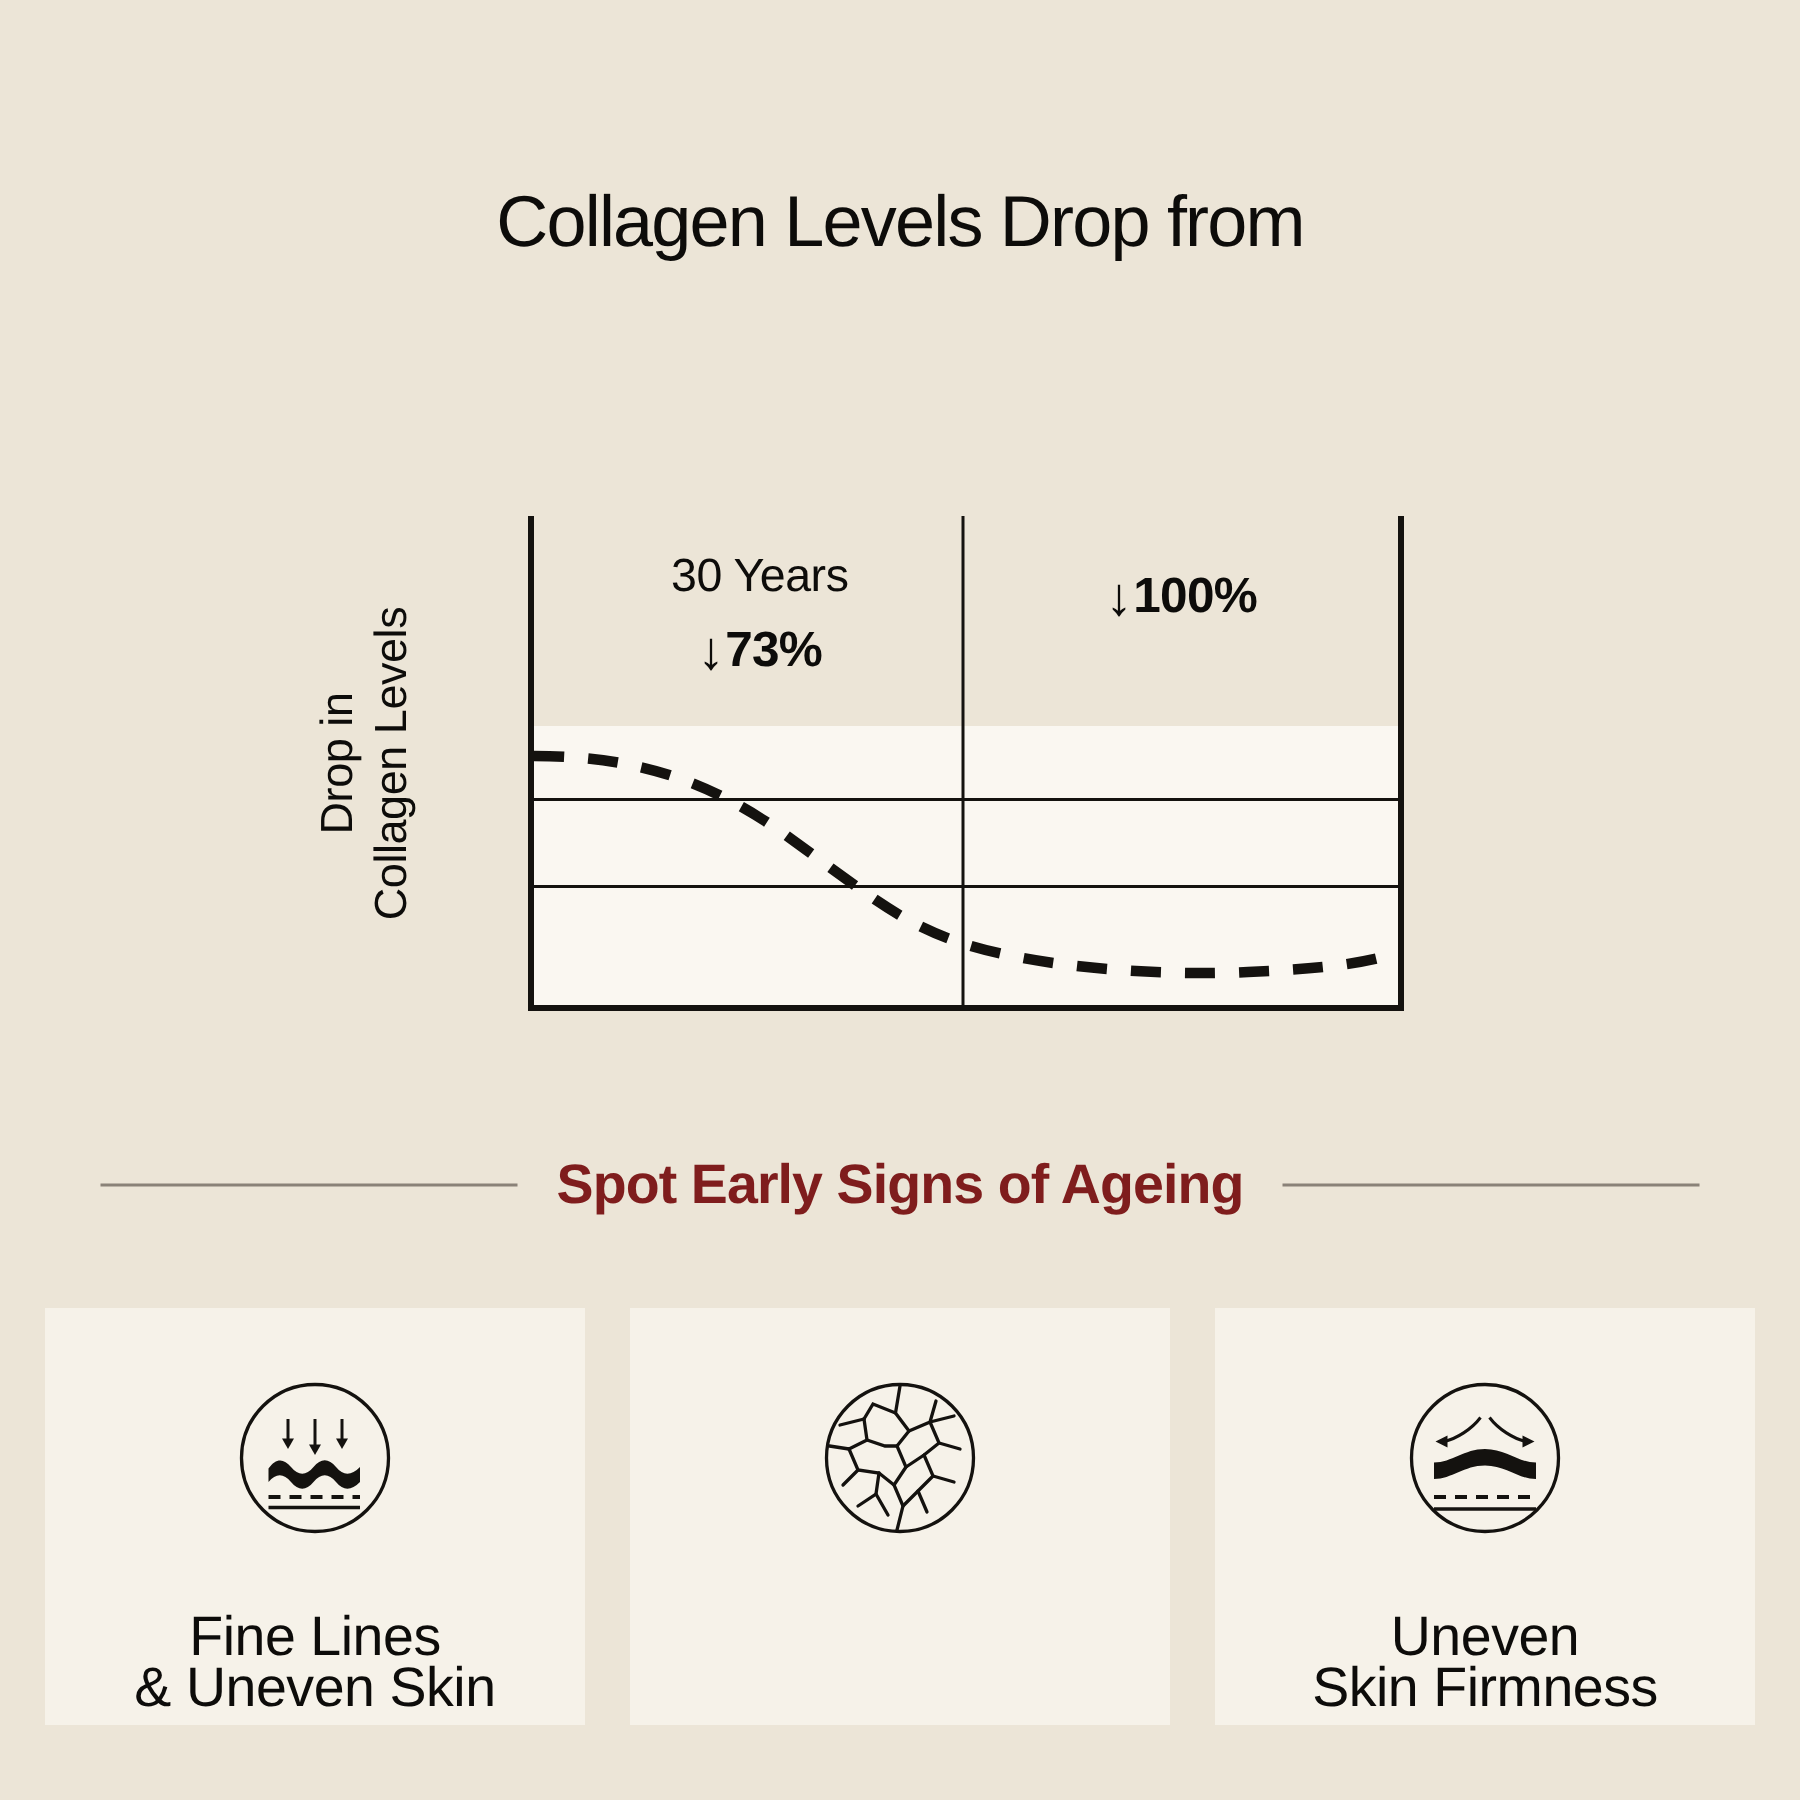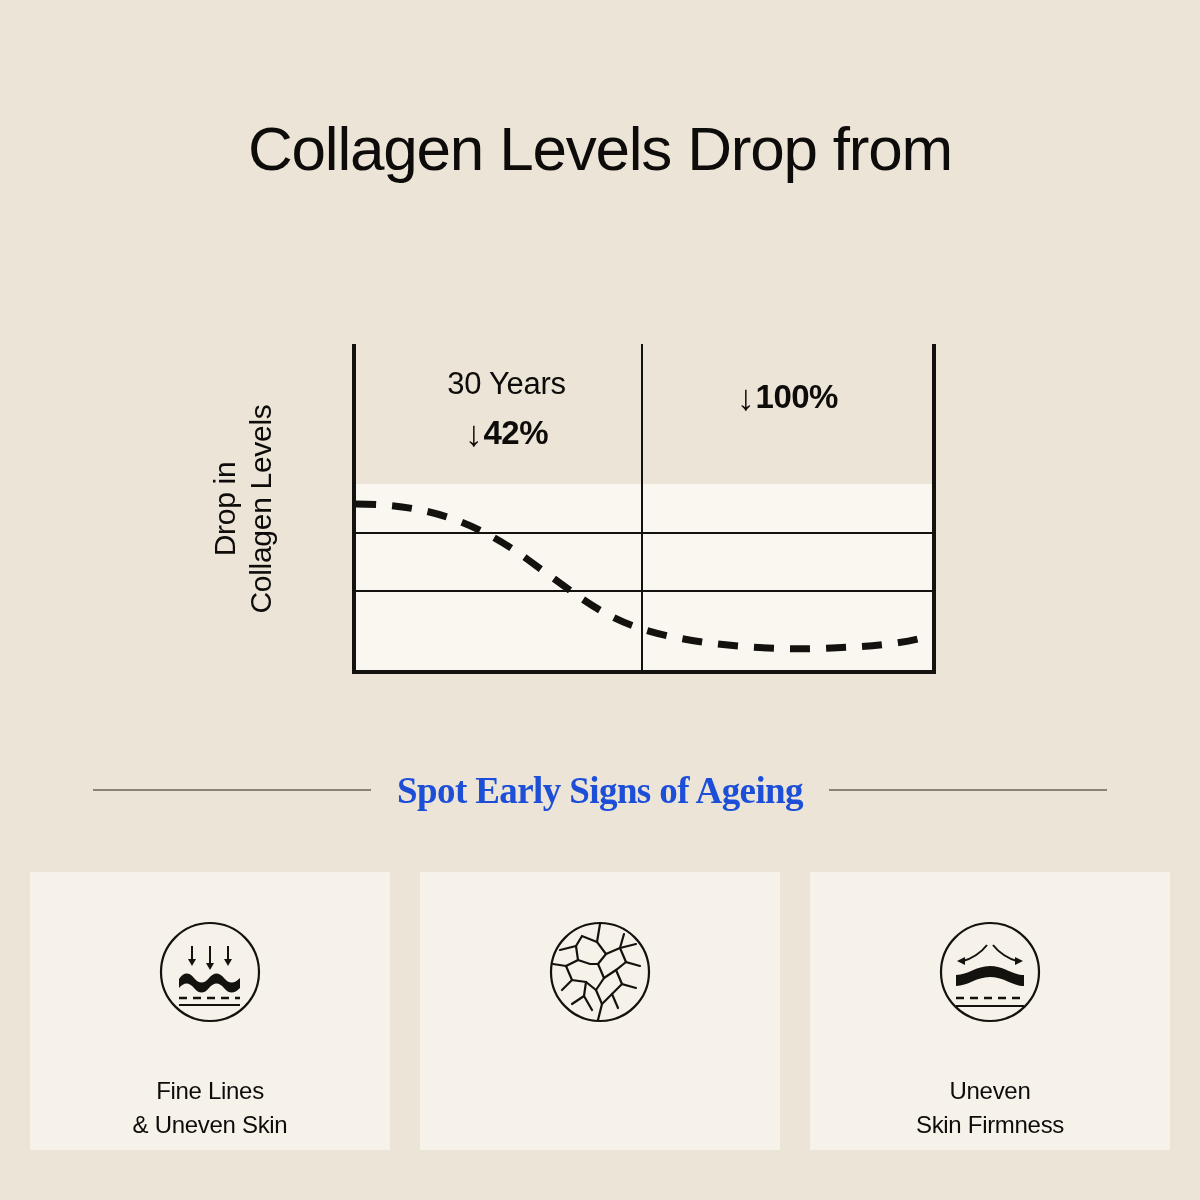--- a/index.html
+++ b/index.html
@@ -18,21 +18,21 @@
     background:#ece5d7;
   }
 
   
   .title-block {
     position:absolute;
     top:112px; left:0; width:1200px;
     text-align:center;
   }
   .title-line {
-    font-size:62px;
+    font-size:48px;
     line-height:74px;
     letter-spacing:-1.2px;
     color:#0d0c0a;
     white-space:nowrap;
   }
   .title-line-1 { font-weight:400; }
   .title-line-2 { font-weight:700; }
   .title-line-2 .t-reg { font-weight:400; }
 
   
@@ -154,23 +154,22 @@
     background:#8d8madd;
     background:#8a8278;
     flex:0 0 auto;
   }
   .rule.left  { width:278px; }
   .rule.right { width:278px; }
   .section-title {
     font-size:37px;
     font-weight:700;
     letter-spacing:-0.6px;
-    color:#1d4ed8;
+    color:#7f1d1d;
     white-space:nowrap;
-    font-family:Liberation Serif, serif;
   }
 
   
   .cards {
     position:absolute;
     left:30px; top:872px;
     width:1140px; height:278px;
     display:flex;
     gap:30px;
   }
@@ -183,21 +182,21 @@
     justify-content:flex-start;
     padding-top:48px;
   }
   .icon-circle {
     width:104px; height:104px;
     flex:0 0 auto;
   }
   .card-label {
     margin-top:50px;
     text-align:center;
-    font-size:24px;
+    font-size:37px;
     line-height:34px;
     font-weight:400;
     letter-spacing:-0.3px;
     color:#0d0c0a;
   }
   .card-label .l2 { display:block; }
 </style>
 </head>
 <body>
 
@@ -232,21 +231,21 @@
         <path d="M 4 160 C 70 160, 120 175, 175 215
                  C 230 255, 250 272, 290 285
                  C 340 301, 420 307, 480 304
                  C 530 302, 560 298, 580 291" fill="none" stroke="#14120f" stroke-width="7" stroke-dasharray="20 16" stroke-linecap="butt"></path>
       </svg>
 
       <div class="chart-col-head left">
         <div class="col-years">30 Years</div>
         <div class="col-drop">
           <span class="arrow-down-glyph">↓</span>
-            <span>42%</span>
+            <span>73%</span>
         </div>
       </div>
 
       <div class="chart-col-head right">
         <div class="col-drop">
           <span class="arrow-down-glyph">↓</span>
             <span>100%</span>
         </div>
       </div>
 

